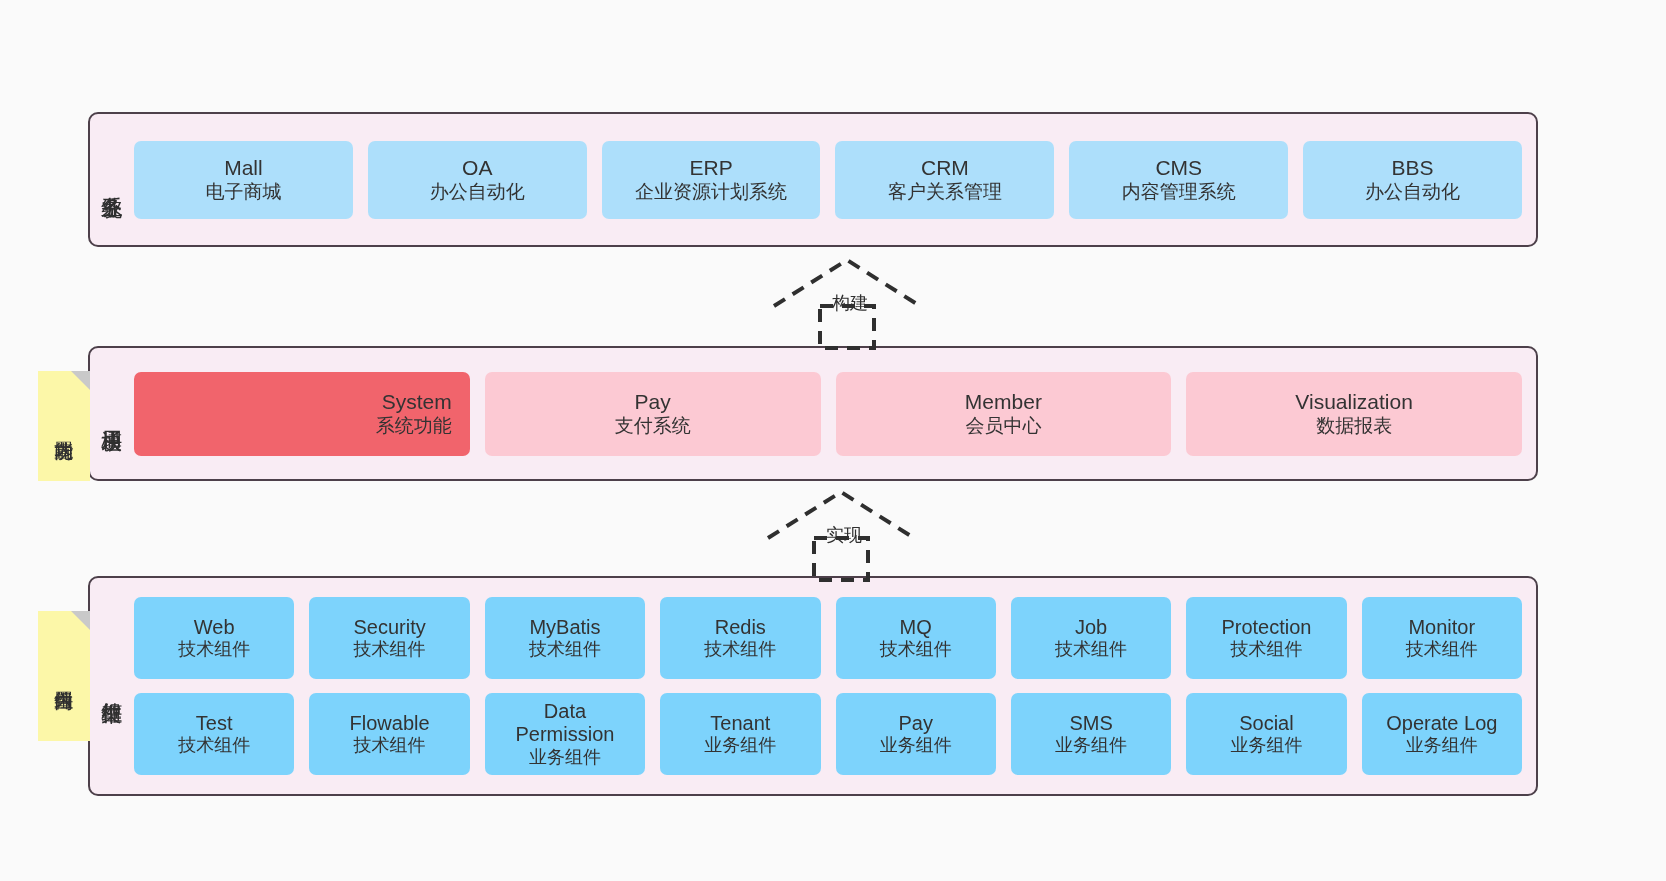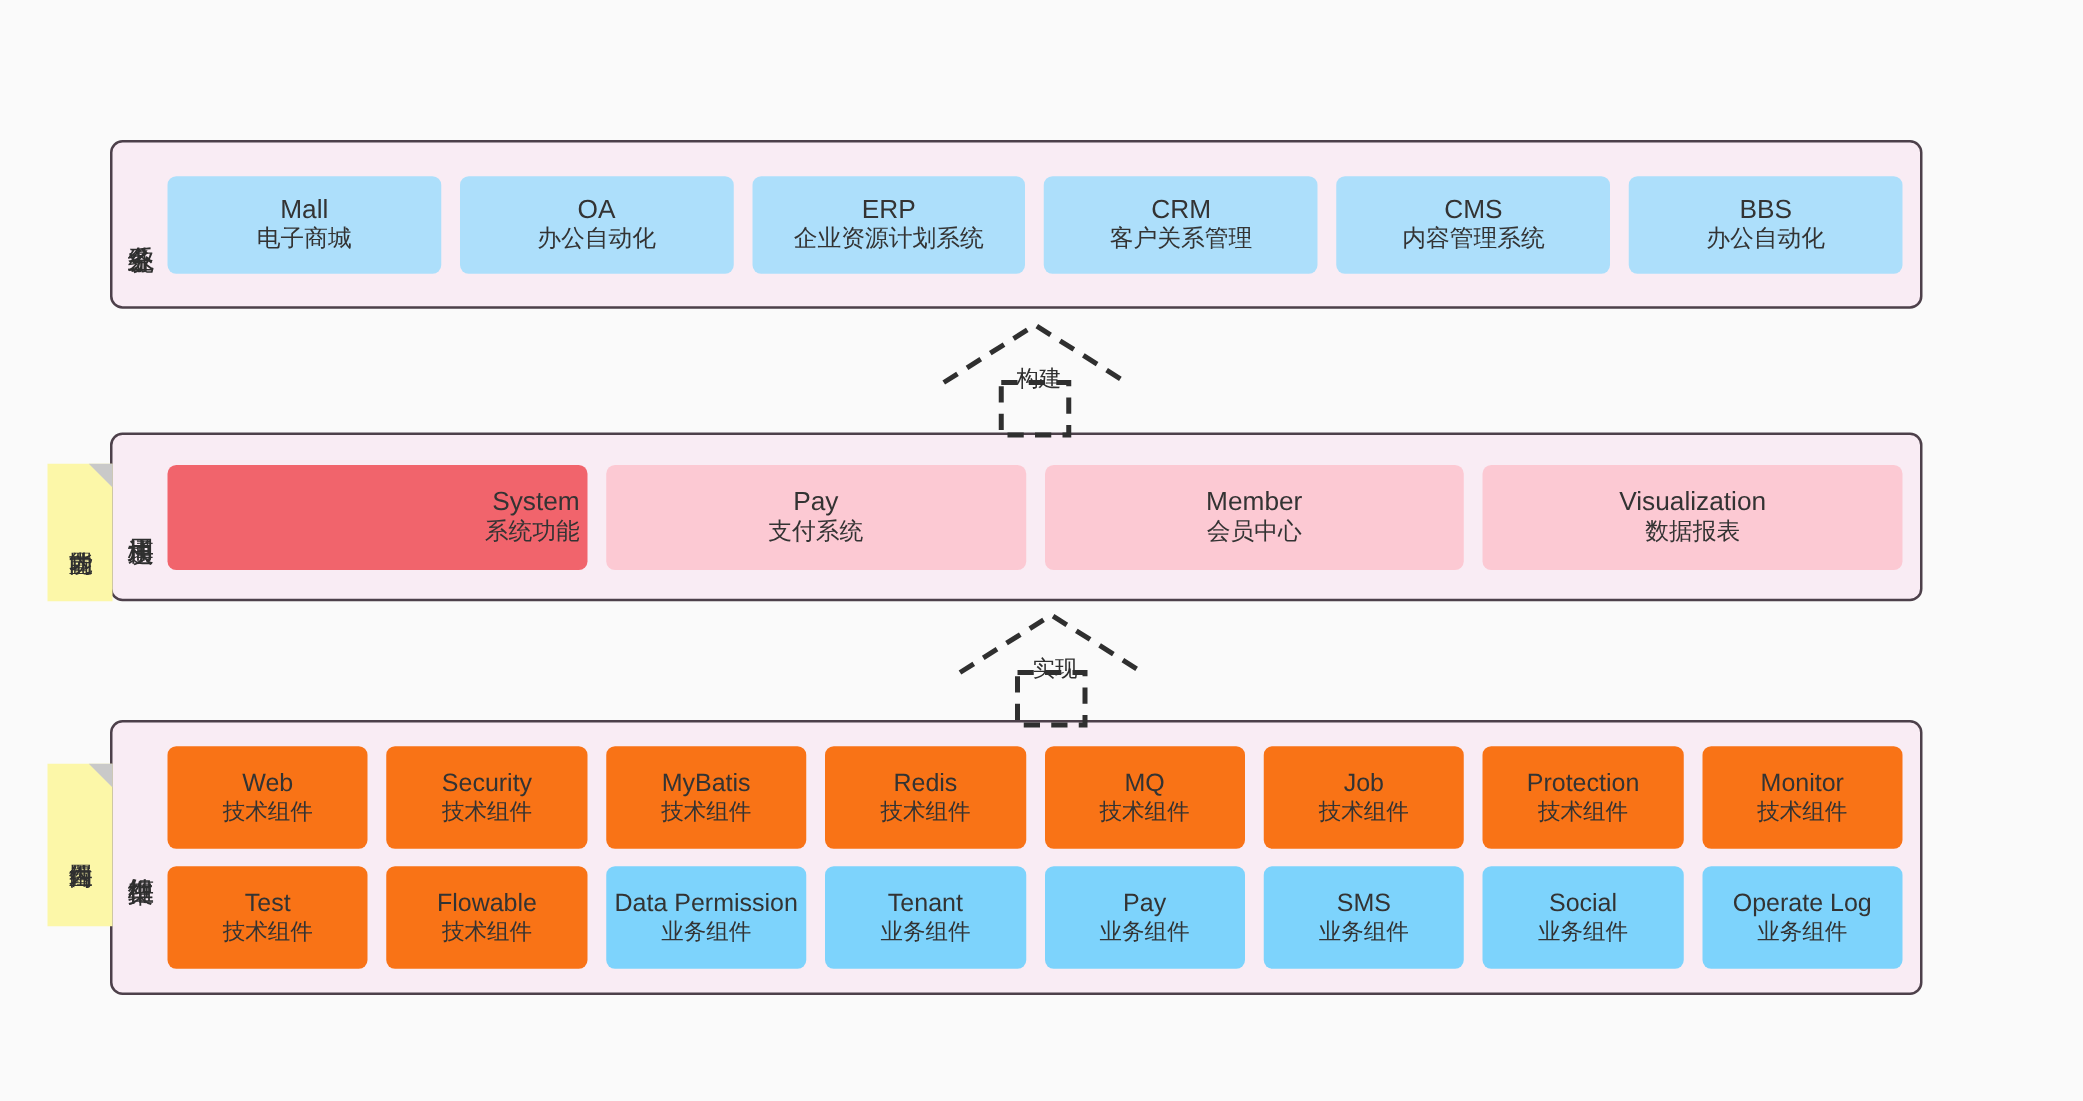--- a/index.html
+++ b/index.html
@@ -64,35 +64,35 @@
   .box {
     flex: 1 1 0;
     border-radius: 7px;
     display: flex;
     flex-direction: column;
     align-items: center;
     justify-content: center;
     text-align: center;
     color: #333333;
     box-sizing: border-box;
-    padding: 4px 6px;
+    padding: 4px 18px;
     line-height: 1.18;
   }
   .box .en {
     font-size: 21px;
     white-space: normal;
   }
   .box .cn {
     font-size: 19px;
     white-space: nowrap;
   }
   .box.blue   { background: #addffb; }
   .box.red    { background: #f1646c; align-items: flex-end; }
   .box.pink   { background: #fcc9d3; }
-  .box.green  { background: #f97316; }
+  .box.green  { background: #7dd3fc; }
   .box.lgreen { background: #7dd3fc; }
 
   
   .layer1 { left: 88px;  top: 112px; width: 1450px; height: 135px; }
   .layer1 .row { height: 78px; }
   .layer1 .layer-body { padding-right: 14px; }
 
   .layer2 { left: 88px;  top: 346px; width: 1450px; height: 135px; }
   .layer2 .row { height: 84px; }
   .layer2 .layer-body { padding-right: 14px; }
@@ -142,21 +142,21 @@
   }
   .arrow svg { display: block; overflow: visible; }
   .arrow-label {
     position: absolute;
     font-size: 18px;
     color: #2f2f2f;
     background: transparent;
     white-space: nowrap;
     user-select: none;
   }
-  .arrow1 { left: 753px; top: 256px; width: 150px; height: 94px; }
+  .arrow1 { left: 772px; top: 256px; width: 150px; height: 94px; }
   .arrow1 .arrow-label { left: 60px; top: 35px; }
   .arrow2 { left: 766px; top: 488px; width: 150px; height: 94px; }
   .arrow2 .arrow-label { left: 60px; top: 35px; }
 </style>
 </head>
 <body>
 
 <div class="canvas">
 
   <div class="layer layer1">

